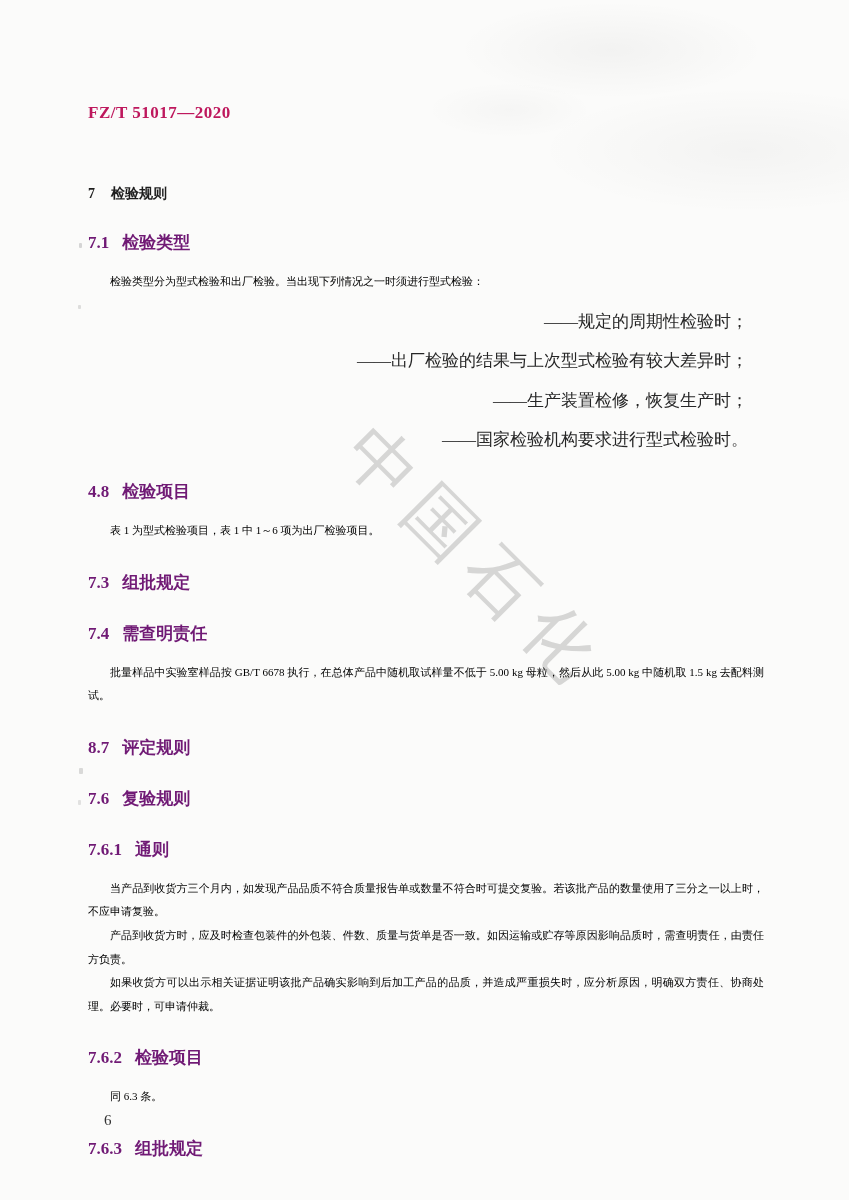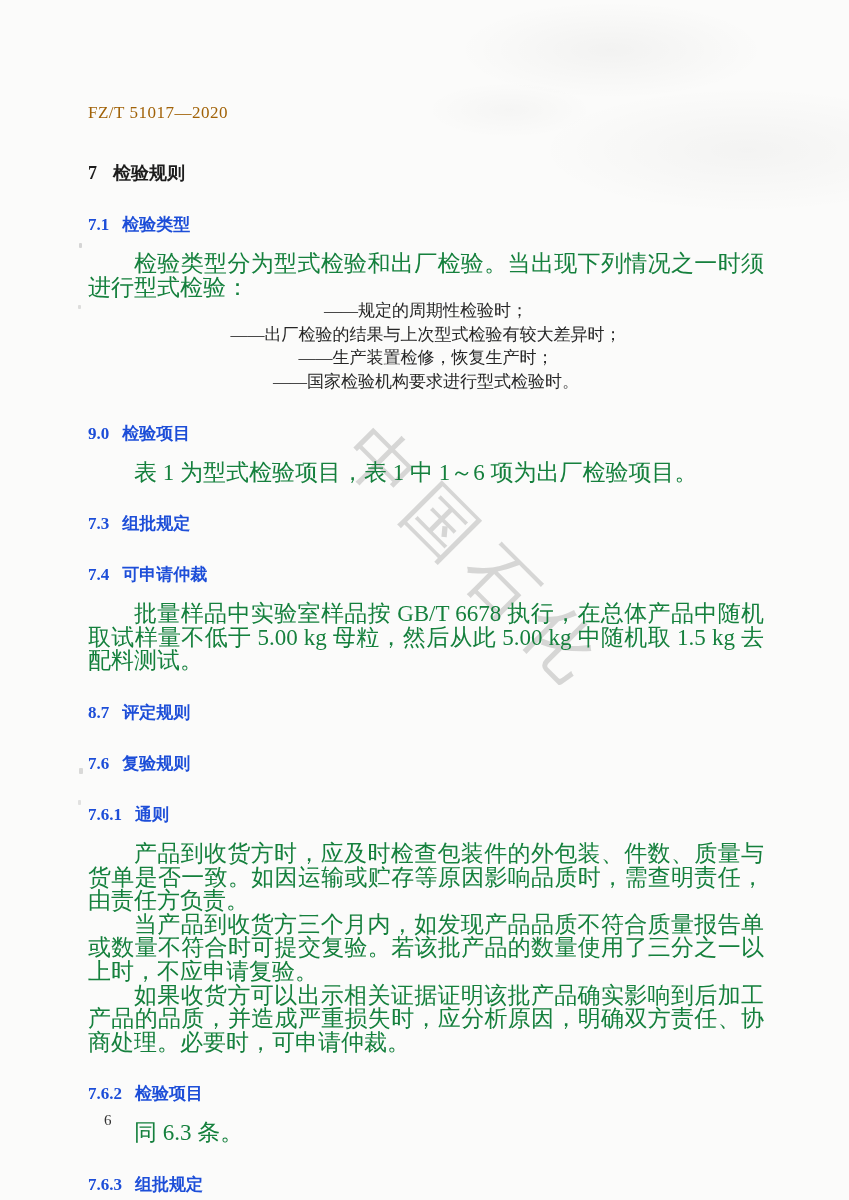--- a/index.html
+++ b/index.html
@@ -34,52 +34,52 @@
     border-radius: 1px;
   }
   .content {
     position: absolute;
     left: 88px;
     top: 103px;
     width: 676px;
   }
   .doc-code {
     font-size: 17px;
-    font-weight: normal;
+    font-weight: bold;
     letter-spacing: 0.5px;
-    color: #a16207;
+    color: #be185d;
   }
   .chapter-heading {
-    margin-top: 38px;
-    font-size: 18px;
+    margin-top: 62px;
+    font-size: 14px;
     font-weight: bold;
     color: #1d1d1d;
   }
   .chapter-heading .num { margin-right: 16px; }
   .sec-heading {
     margin-top: 28px;
     margin-bottom: 16px;
     font-size: 17px;
     font-weight: bold;
-    color: #1d4ed8;
+    color: #701a75;
   }
   .sec-heading .num { margin-right: 13px; }
   .para {
     margin: 0;
-    font-size: 23px;
+    font-size: 11px;
     line-height: 23.6px;
     text-indent: 2em;
     text-align: justify;
-    color: #15803d;
+    color: #000000;
   }
   .dash-item {
-    margin: 0;
+    margin: 16px;
     font-size: 17px;
     line-height: 23.6px;
-    text-align: center;
+    text-align: right;
     color: #262626;
   }
   .watermark {
     position: absolute;
     left: 300px;
     top: 515px;
     width: 350px;
     line-height: 86px;
     text-align: center;
     font-size: 70px;
@@ -121,46 +121,46 @@
     <div class="sec-heading">
       <span class="num">7.1</span><span>检验类型</span>
     </div>
     <p class="para">检验类型分为型式检验和出厂检验。当出现下列情况之一时须进行型式检验：</p>
     <p class="dash-item">——规定的周期性检验时；</p>
     <p class="dash-item">——出厂检验的结果与上次型式检验有较大差异时；</p>
     <p class="dash-item">——生产装置检修，恢复生产时；</p>
     <p class="dash-item">——国家检验机构要求进行型式检验时。</p>
 
     <div class="sec-heading">
-      <span class="num">9.0</span><span>检验项目</span>
+      <span class="num">4.8</span><span>检验项目</span>
     </div>
     <p class="para">表 1 为型式检验项目，表 1 中 1～6 项为出厂检验项目。</p>
 
     <div class="sec-heading">
       <span class="num">7.3</span><span>组批规定</span>
     </div>
 
     <div class="sec-heading">
-      <span class="num">7.4</span><span>可申请仲裁</span>
+      <span class="num">7.4</span><span>需查明责任</span>
     </div>
     <p class="para">批量样品中实验室样品按 GB/T 6678 执行，在总体产品中随机取试样量不低于 5.00 kg 母粒，然后从此 5.00 kg 中随机取 1.5 kg 去配料测试。</p>
 
     <div class="sec-heading">
       <span class="num">8.7</span><span>评定规则</span>
     </div>
 
     <div class="sec-heading">
       <span class="num">7.6</span><span>复验规则</span>
     </div>
 
     <div class="sec-heading">
       <span class="num">7.6.1</span><span>通则</span>
     </div>
+    <p class="para">当产品到收货方三个月内，如发现产品品质不符合质量报告单或数量不符合时可提交复验。若该批产品的数量使用了三分之一以上时，不应申请复验。</p>
     <p class="para">产品到收货方时，应及时检查包装件的外包装、件数、质量与货单是否一致。如因运输或贮存等原因影响品质时，需查明责任，由责任方负责。</p>
-    <p class="para">当产品到收货方三个月内，如发现产品品质不符合质量报告单或数量不符合时可提交复验。若该批产品的数量使用了三分之一以上时，不应申请复验。</p>
     <p class="para">如果收货方可以出示相关证据证明该批产品确实影响到后加工产品的品质，并造成严重损失时，应分析原因，明确双方责任、协商处理。必要时，可申请仲裁。</p>
 
     <div class="sec-heading">
       <span class="num">7.6.2</span><span>检验项目</span>
     </div>
     <p class="para">同 6.3 条。</p>
 
     <div class="sec-heading">
       <span class="num">7.6.3</span><span>组批规定</span>
     </div>

